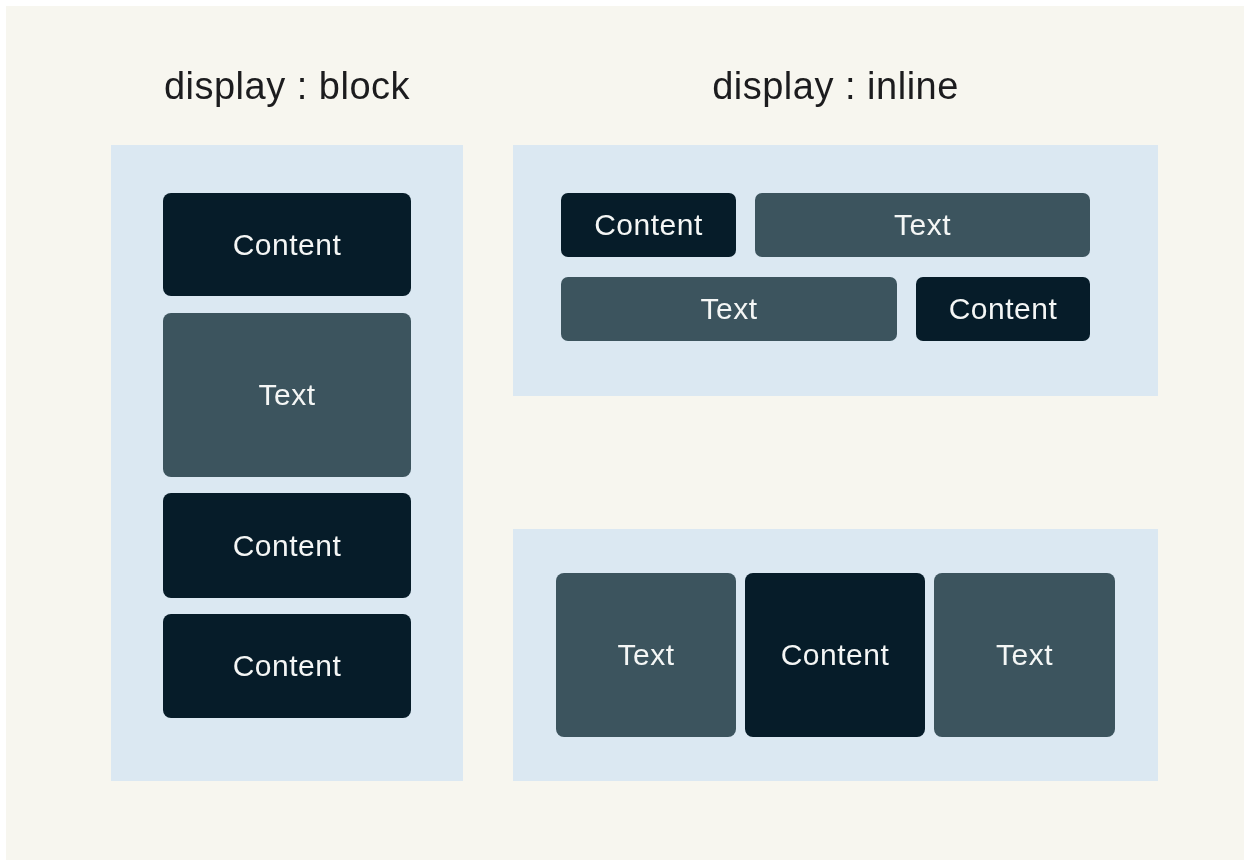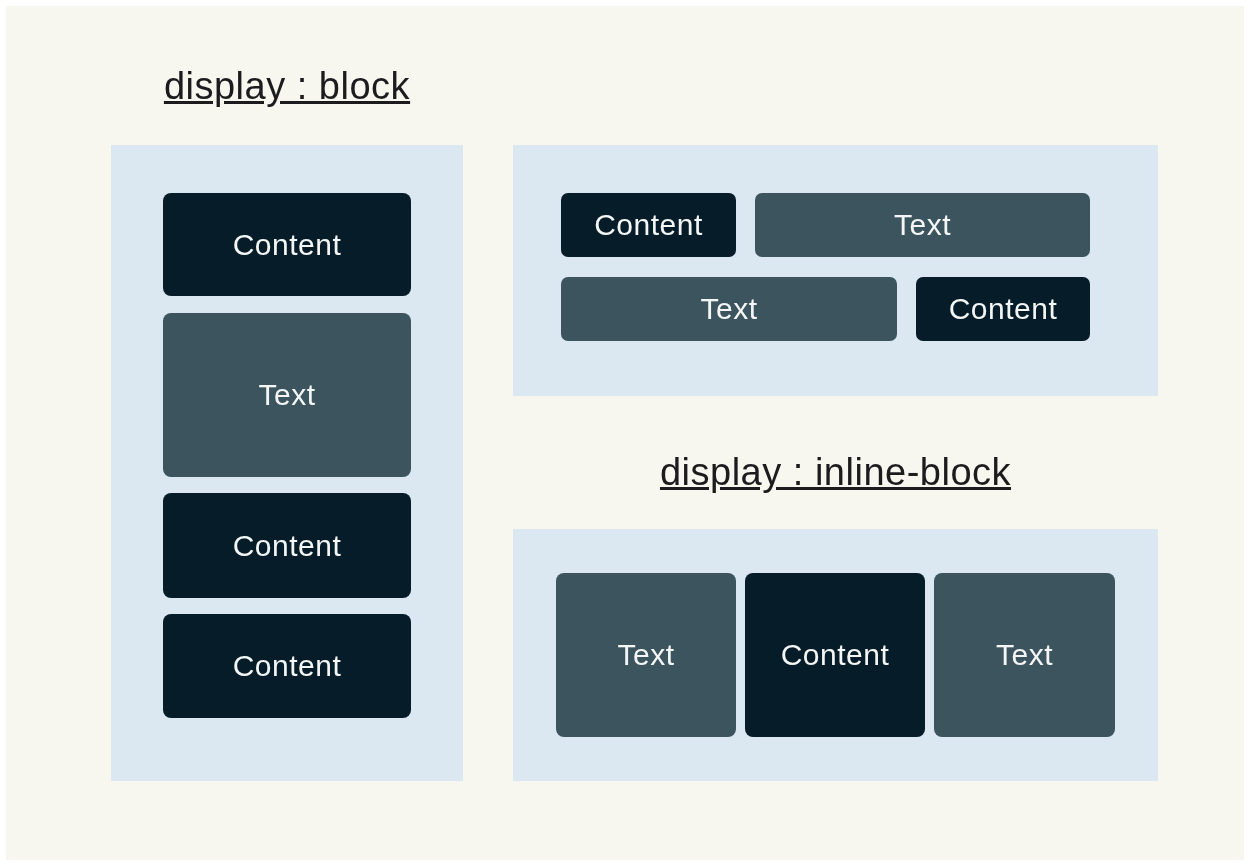--- a/index.html
+++ b/index.html
@@ -19,21 +19,20 @@
   }
   
   .section-title {
     position: absolute;
     text-align: center;
     font-size: 38px;
     line-height: 48px;
     font-weight: 500;
     letter-spacing: 0.5px;
     color: var(--title-text, #1c1c1e);
-    text-decoration: underline;
   }
   .t-block        { left: 105px; top: 56px; width: 352px; }
   .t-inline       { left: 507px; top: 56px; width: 645px; }
   .t-inline-block { left: 507px; top: 442px; width: 645px; }
 
   
   .container {
     position: absolute;
     background: var(--container-bg, #dbe8f2);
   }
@@ -78,27 +77,27 @@
 <div class="page">
 
   <div class="section-title t-block">display : block</div>
   <div class="container c-block">
     <div class="box content b1">Content</div>
     <div class="box text b2">Text</div>
     <div class="box content b3">Content</div>
     <div class="box content b4">Content</div>
   </div>
 
+  <div class="section-title t-inline">display : inline</div>
   <div class="container c-inline">
     <div class="box content i1">Content</div>
     <div class="box text i2">Text</div>
     <div class="box text i3">Text</div>
     <div class="box content i4">Content</div>
   </div>
 
-  <div class="section-title t-inline-block">display : inline-block</div>
   <div class="container c-inline-block">
     <div class="box text ib1">Text</div>
     <div class="box content ib2">Content</div>
     <div class="box text ib3">Text</div>
   </div>
 
 </div>
 
 </body></html>

